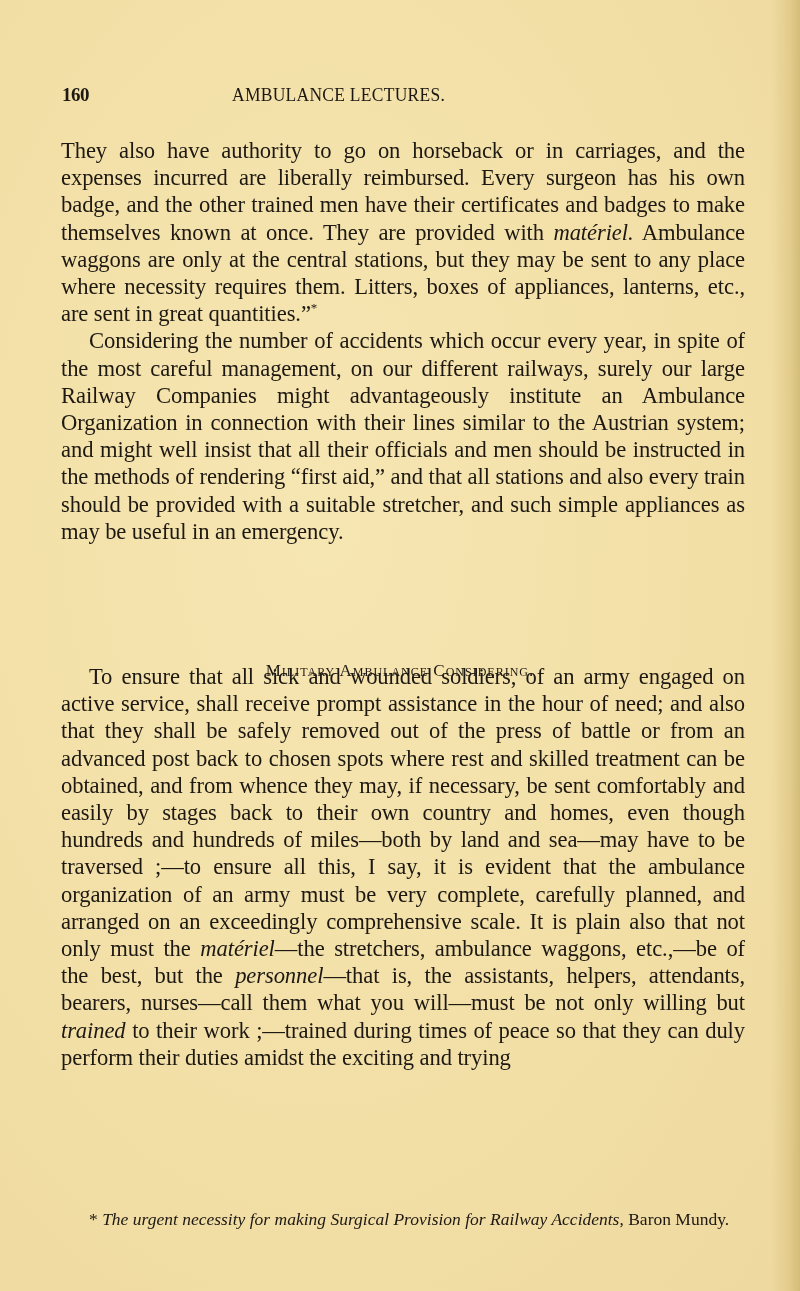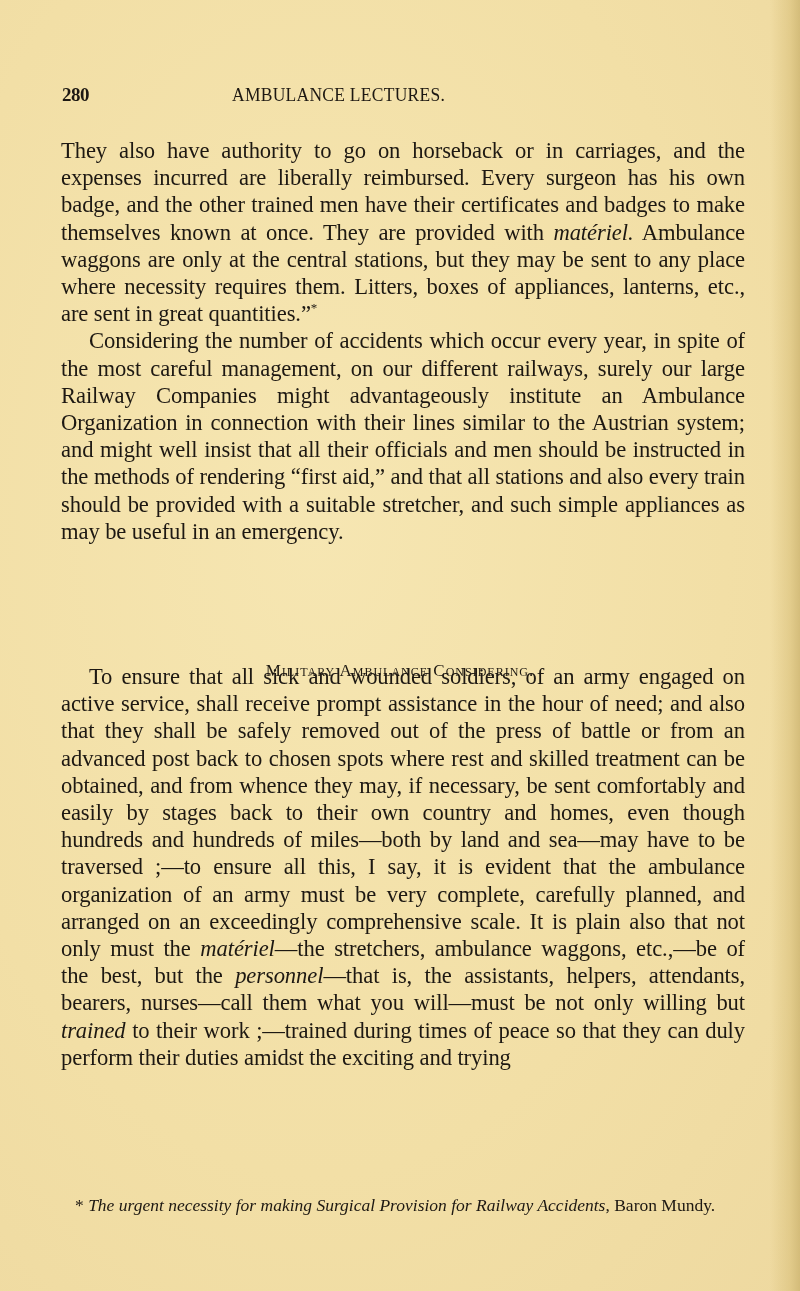--- a/index.html
+++ b/index.html
@@ -81,39 +81,39 @@
       position: absolute;
       top: 1194px;
       left: 61px;
       width: 684px;
       font-family: "Liberation Serif", "DejaVu Serif", serif;
       font-size: 17.5px;
       line-height: 22px;
       text-align: justify;
     }
     .footnote p {
-      margin: 0;
+      margin: 14px;
       text-indent: 14px;
     }
     em {
       font-style: italic;
     }
     .fn-mark {
       font-size: 13px;
       vertical-align: super;
       line-height: 0;
     }
   </style>
 </head>
 <body>
 
 <div class="page">
 
   <div class="running-head">
-    <span class="page-number">280</span>
+    <span class="page-number">160</span>
     <span class="running-title">AMBULANCE LECTURES.</span>
   </div>
 
   <div class="text-block block-1">
     <p><span>They also have authority to go on horseback or in carriages, and the expenses incurred are liberally reimbursed. Every surgeon has his own badge, and the other trained men have their certificates and badges to make themselves known at once. They are provided with </span><em>matériel.</em><span> Ambulance waggons are only at the central stations, but they may be sent to any place where necessity requires them. Litters, boxes of appliances, lanterns, etc., are sent in great quantities.”</span><span class="fn-mark">*</span></p>
     <p class="indent">Considering the number of accidents which occur every year, in spite of the most careful management, on our different railways, surely our large Railway Companies might advantageously institute an Ambulance Organization in connection with their lines similar to the Austrian system; and might well insist that all their officials and men should be instructed in the methods of rendering “first aid,” and that all stations and also every train should be provided with a suitable stretcher, and such simple appliances as may be useful in an emergency.</p>
   </div>
 
   <div class="section-heading">Military Ambulance Considering.</div>
 

